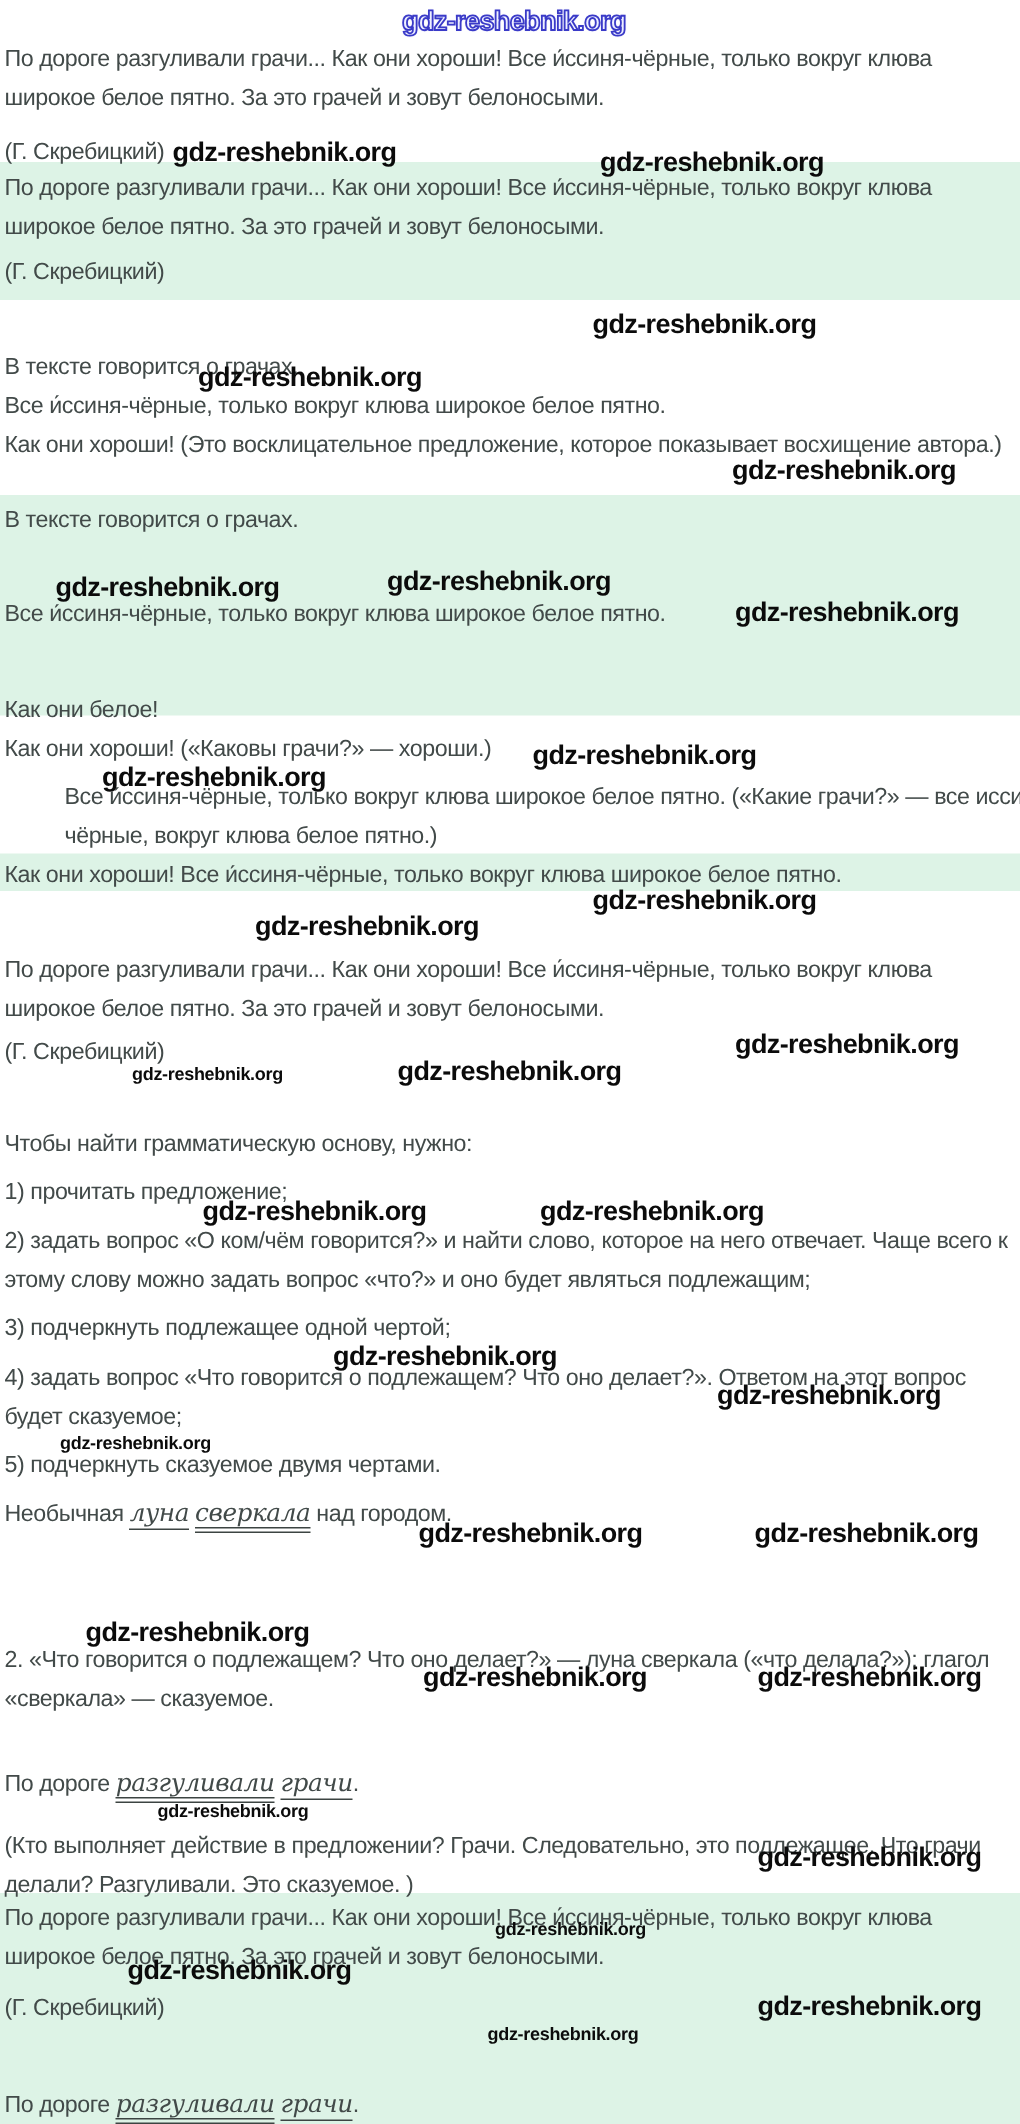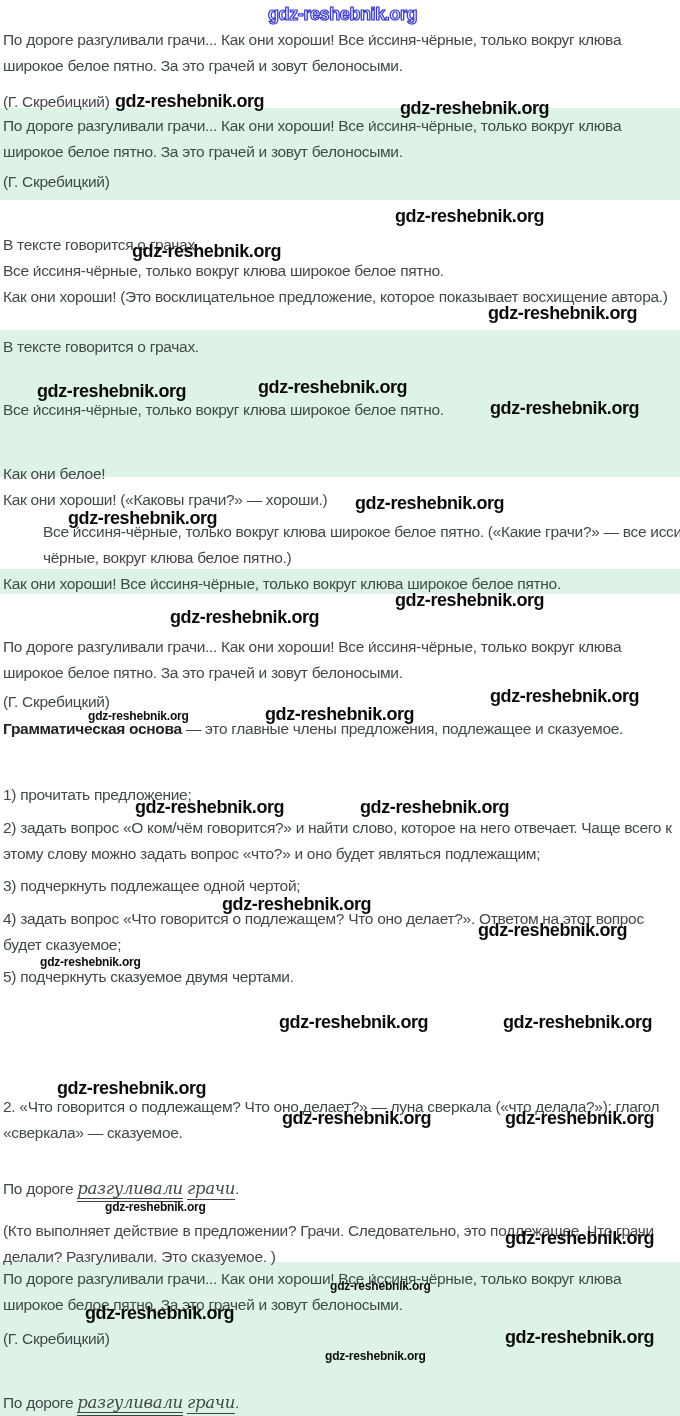--- a/index.html
+++ b/index.html
@@ -63,26 +63,27 @@
     <div class="para" style="top: 258px;"><span class="">Все и́ссиня-чёрные, только вокруг клюва широкое белое пятно.</span></div>
     <div class="para" style="top: 284px;"><span class="">Как они хороши! (Это восклицательное предложение, которое показывает восхищение автора.)</span></div>
     <div class="para" style="top: 334px;"><span class="">В тексте говорится о грачах.</span></div>
     <div class="para" style="top: 397px;"><span class="">Все и́ссиня-чёрные, только вокруг клюва широкое белое пятно.</span></div>
     <div class="para" style="top: 461px;"><span class="">Как они белое!</span></div>
     <div class="para" style="top: 487px;"><span class="">Как они хороши! («Каковы грачи?» — хороши.)</span></div>
     <div class="para" style="top: 519px; margin-left: 40px;"><span class="">Все и́ссиня-чёрные, только вокруг клюва широкое белое пятно. («Какие грачи?» — все иссиня-чёрные, вокруг клюва белое пятно.)</span></div>
     <div class="para" style="top: 571px;"><span class="">Как они хороши! Все и́ссиня-чёрные, только вокруг клюва широкое белое пятно.</span></div>
     <div class="para" style="top: 634px;"><span class="">По дороге разгуливали грачи... Как они хороши! Все и́ссиня-чёрные, только вокруг клюва широкое белое пятно. За это грачей и зовут белоносыми.</span></div>
     <div class="para" style="top: 689px;"><span class="">(Г. Скребицкий)</span></div>
-    <div class="para" style="top: 716px;"><span class="run-b">Грамматическая основа</span><span class=""> — это главные члены предложения, подлежащее и сказуемое.</span></div>
+    <div class="para" style="top: 750px;"><span class="">Чтобы найти грамматическую основу, нужно:</span></div>
     <div class="para" style="top: 782px;"><span class="">1) прочитать предложение;</span></div>
     <div class="para" style="top: 815px;"><span class="">2) задать вопрос «О ком/чём говорится?» и найти слово, которое на него отвечает. Чаще всего к этому слову можно задать вопрос «что?» и оно будет являться подлежащим;</span></div>
     <div class="para" style="top: 873px;"><span class="">3) подчеркнуть подлежащее одной чертой;</span></div>
     <div class="para" style="top: 906px;"><span class="">4) задать вопрос «Что говорится о подлежащем? Что оно делает?». Ответом на этот вопрос будет сказуемое;</span></div>
     <div class="para" style="top: 964px;"><span class="">5) подчеркнуть сказуемое двумя чертами.</span></div>
+    <div class="para" style="top: 996px;"><span class="">Необычная </span><span class="run-u run-us">луна</span><span class=""> </span><span class="run-u run-ud">сверкала</span><span class=""> над городом.</span></div>
     <div class="para" style="top: 1094px;"><span class="">2. «Что говорится о подлежащем? Что оно делает?» — луна сверкала («что делала?»); глагол «сверкала» — сказуемое.</span></div>
     <div class="para" style="top: 1176px;"><span class="">По дороге </span><span class="run-u run-ud">разгуливали</span><span class=""> </span><span class="run-u run-us">грачи</span><span class="">.</span></div>
     <div class="para" style="top: 1218px;"><span class="">(Кто выполняет действие в предложении? Грачи. Следовательно, это подлежащее. Что грачи делали? Разгуливали. Это сказуемое. )</span></div>
     <div class="para" style="top: 1266px;"><span class="">По дороге разгуливали грачи... Как они хороши! Все и́ссиня-чёрные, только вокруг клюва широкое белое пятно. За это грачей и зовут белоносыми.</span></div>
     <div class="para" style="top: 1326px;"><span class="">(Г. Скребицкий)</span></div>
     <div class="para" style="top: 1390px;"><span class="">По дороге </span><span class="run-u run-ud">разгуливали</span><span class=""> </span><span class="run-u run-us">грачи</span><span class="">.</span></div>
     <span class="wm wm-blue" style="left: 268px; top: 4px;">gdz-reshebnik.org</span>
     <span class="wm wm-l" style="left: 115px; top: 91px;">gdz-reshebnik.org</span>
     <span class="wm wm-l" style="left: 400px; top: 98px;">gdz-reshebnik.org</span>
     <span class="wm wm-l" style="left: 395px; top: 206px;">gdz-reshebnik.org</span>

